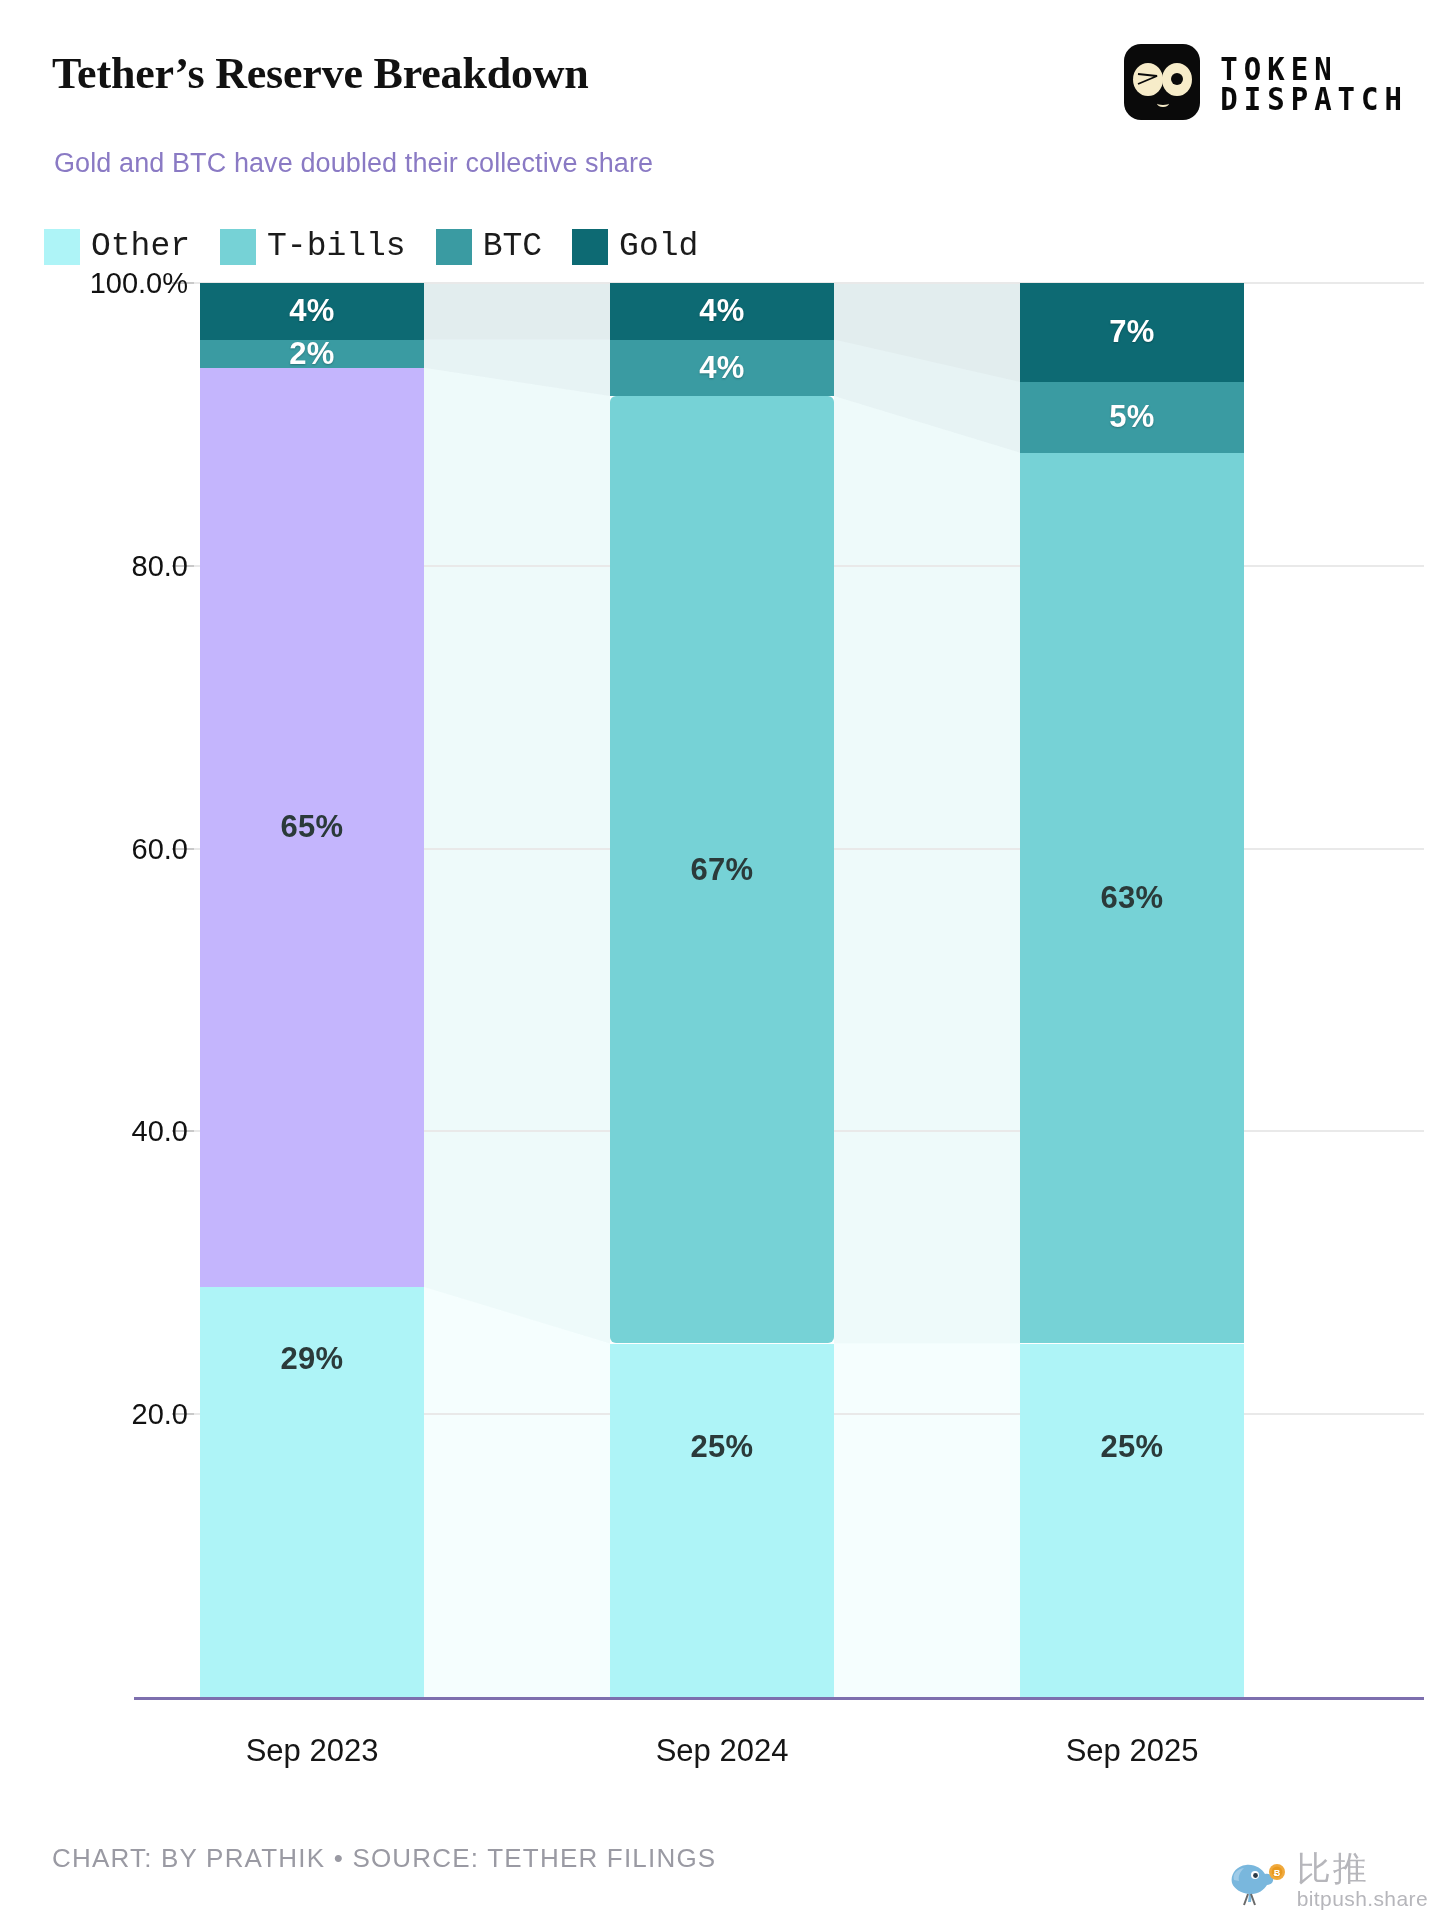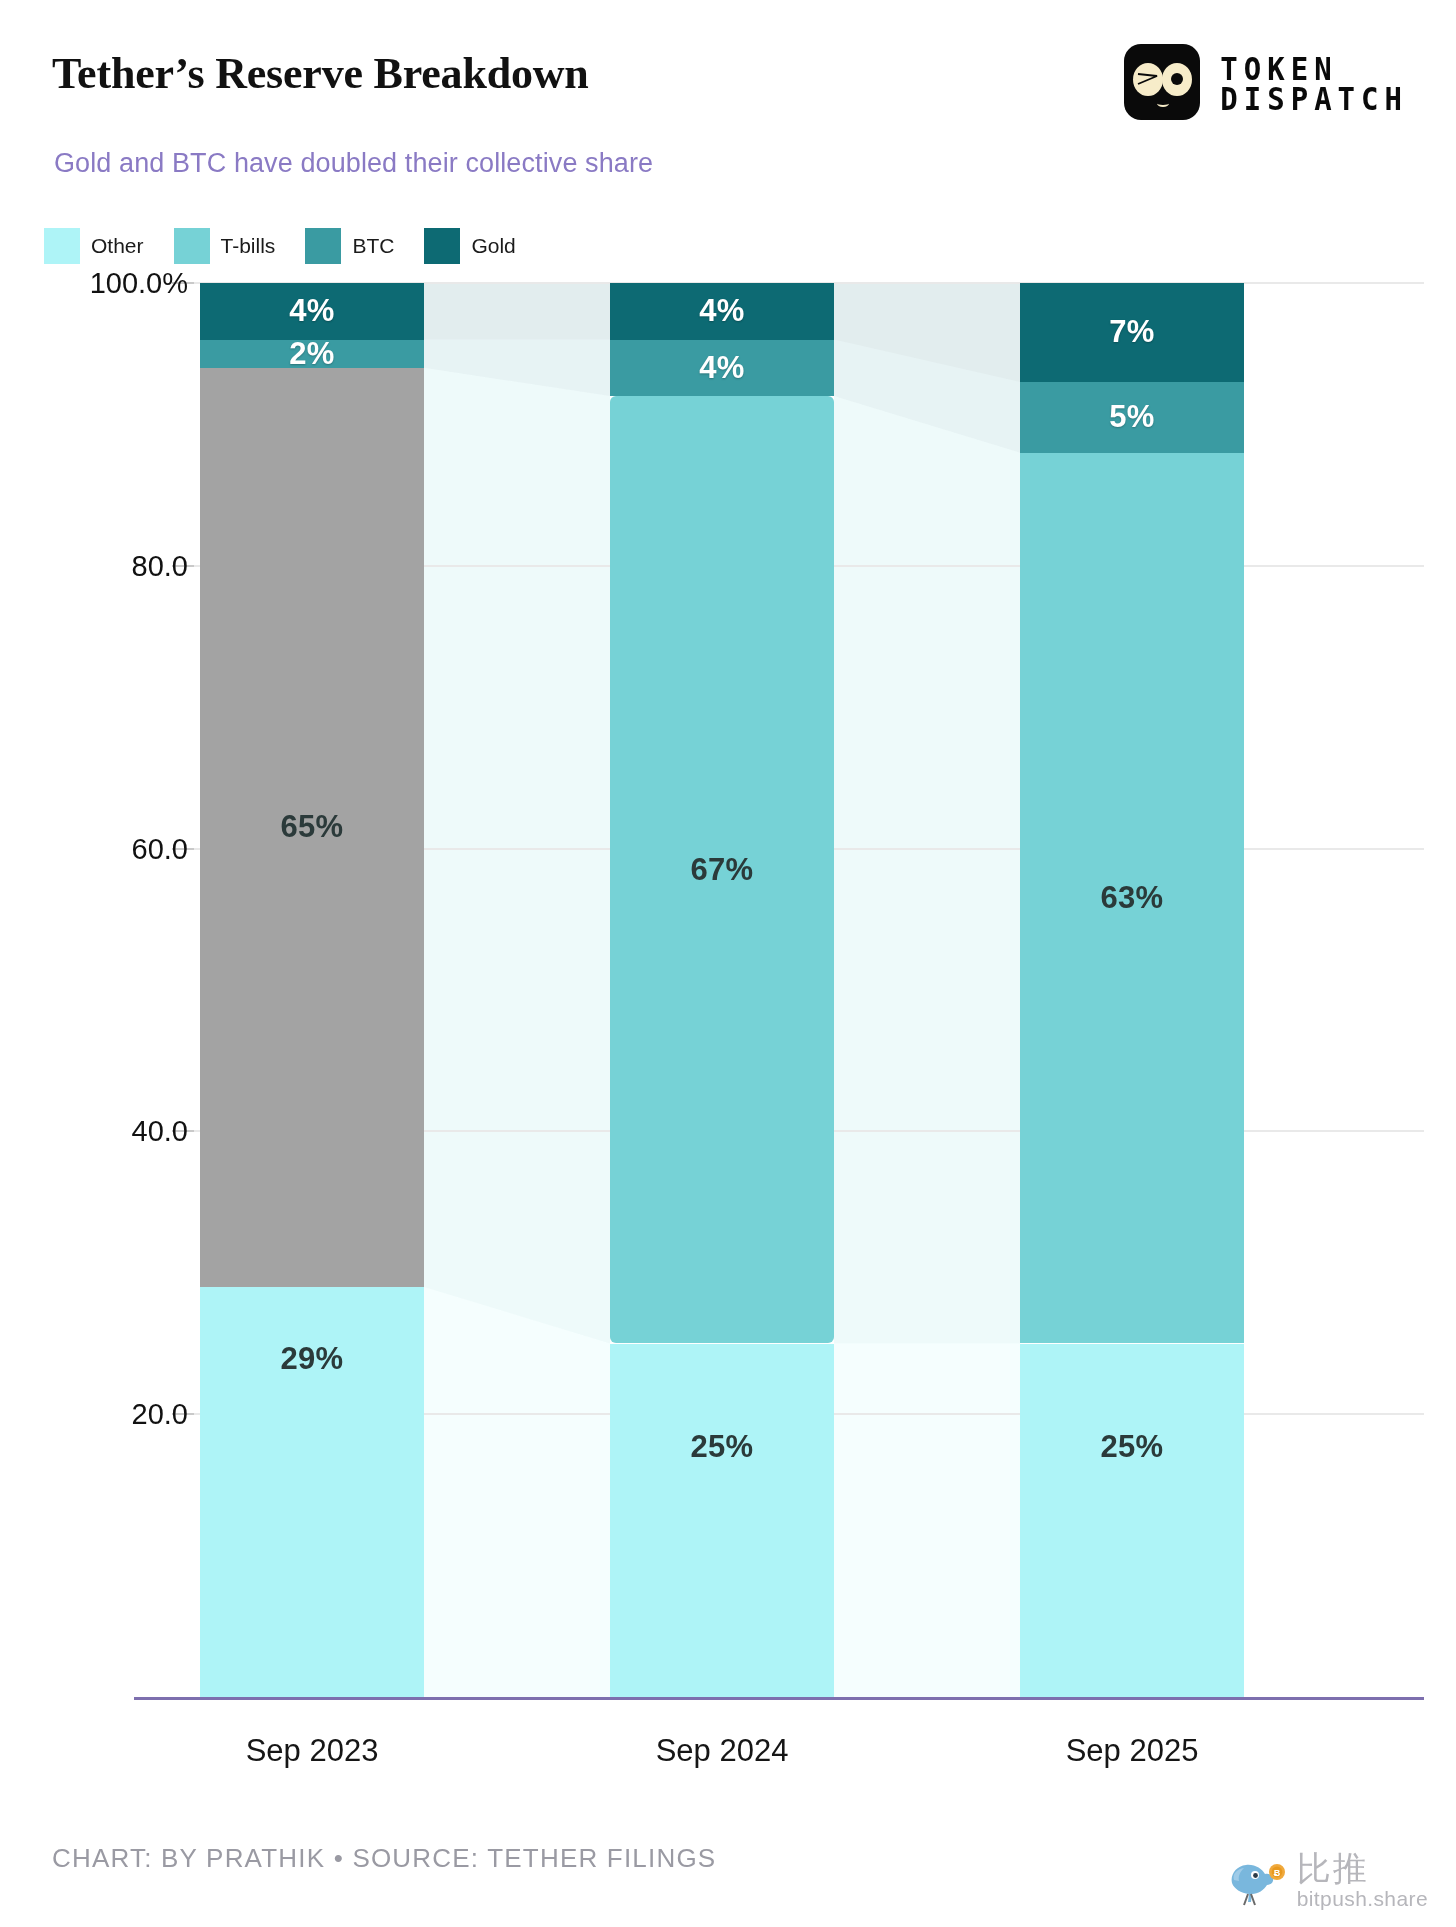--- a/index.html
+++ b/index.html
@@ -105,24 +105,25 @@
   .legend-item {
     display: flex;
     align-items: center;
     margin-right: 30px;
   }
   .legend-swatch {
     width: 36px; height: 36px;
     flex: none;
   }
   .legend-label {
-    font-size: 21px;
+    font-size: 33px;
     color: #1b1b1b;
     margin-left: 11px;
     white-space: nowrap;
+    font-family: Liberation Mono, monospace;
   }
 
   
   #plot {
     position: absolute;
     left: 0; top: 0;
     width: 1456px; height: 1927px;
     pointer-events: none;
   }
   #plot-inner { position: absolute; left: 0; top: 0; width: 1456px; height: 1400px; }
@@ -285,21 +286,21 @@
         <div class="ytick-dash" style="top: 1130.4px;"></div>
         <div class="ytick-label" style="top: 1131.4px;">40.0</div>
         <div class="gridline" style="top: 1413.2px; background: rgb(233, 233, 233);"></div>
         <div class="ytick-dash" style="top: 1413.2px;"></div>
         <div class="ytick-label" style="top: 1414.2px;">20.0</div>
         <div id="axis-baseline" style="top: 1697px; background: rgb(125, 111, 174);"></div>
         <div class="bar" style="left: 200px; width: 224px; top: 283px; height: 1414px;">
           <div class="seg" style="top: 1003.94px; height: 410.06px; background: rgb(174, 244, 247); align-items: flex-start;">
             <span class="seg-label dark" style="margin-top: 54px;">29%</span>
           </div>
-          <div class="seg" style="top: 84.84px; height: 919.1px; background: #a3a3a3; align-items: center;">
+          <div class="seg" style="top: 84.84px; height: 919.1px; background: #c4b5fd; align-items: center;">
             <span class="seg-label dark">65%</span>
           </div>
           <div class="seg" style="top: 56.56px; height: 28.28px; background: rgb(58, 155, 162);">
             <span class="seg-label light">2%</span>
           </div>
           <div class="seg" style="top: 0px; height: 56.56px; background: rgb(13, 106, 115);">
             <span class="seg-label light">4%</span>
           </div>
         </div>
         <div class="xtick-label" style="left: 312px; top: 1733px;">Sep 2023</div>

